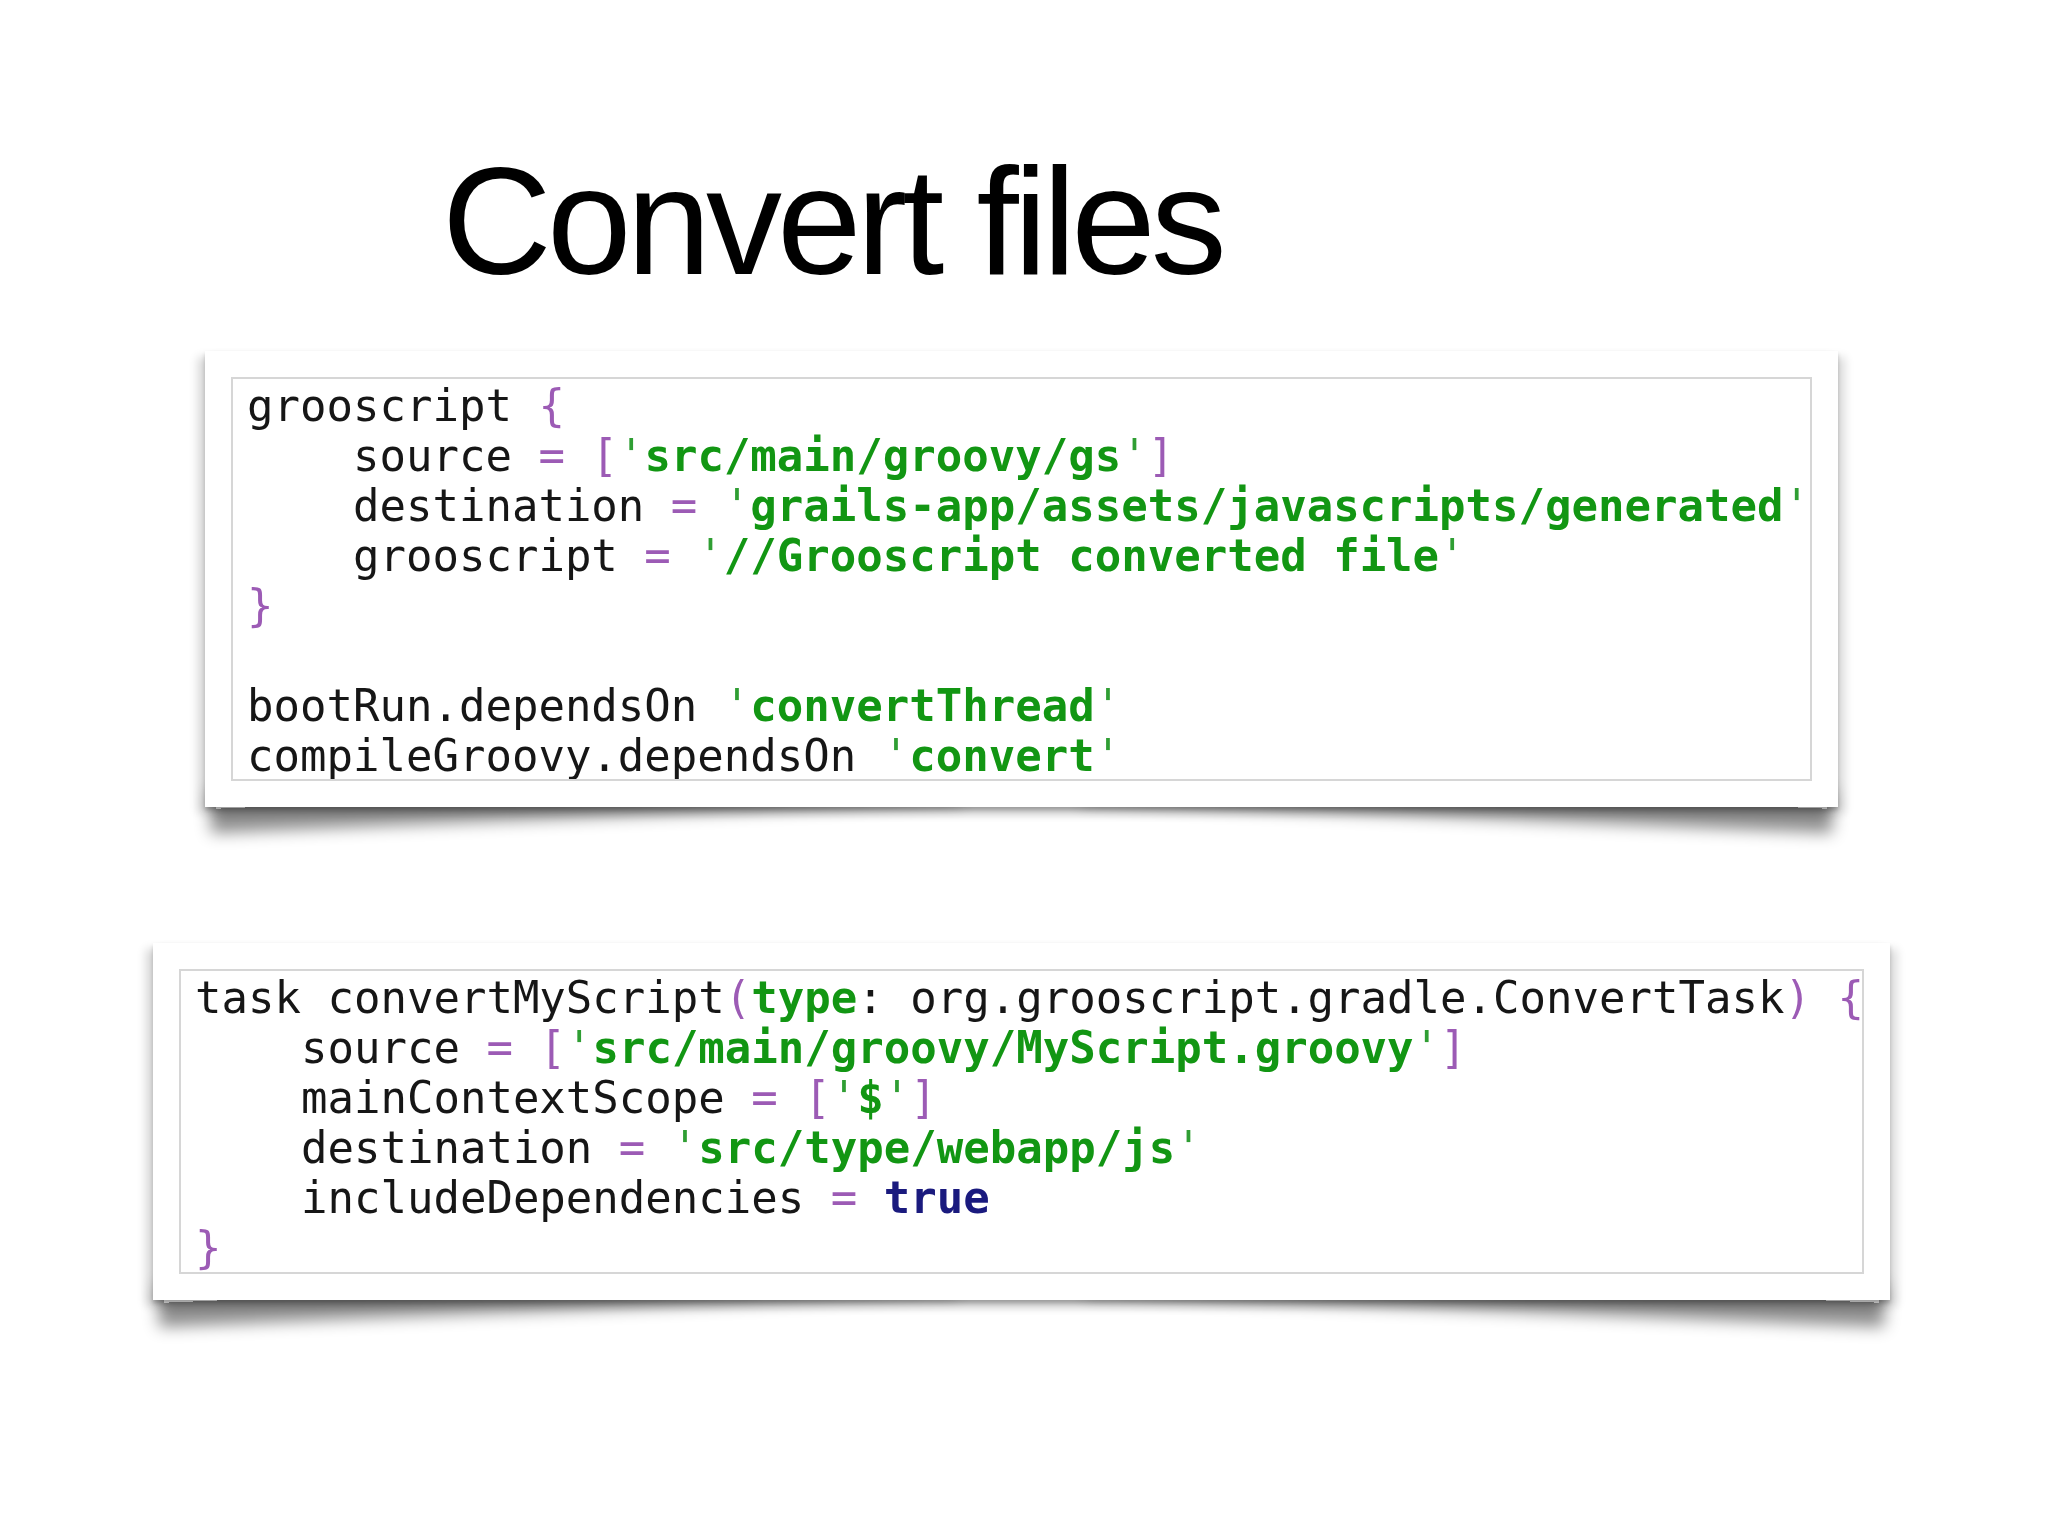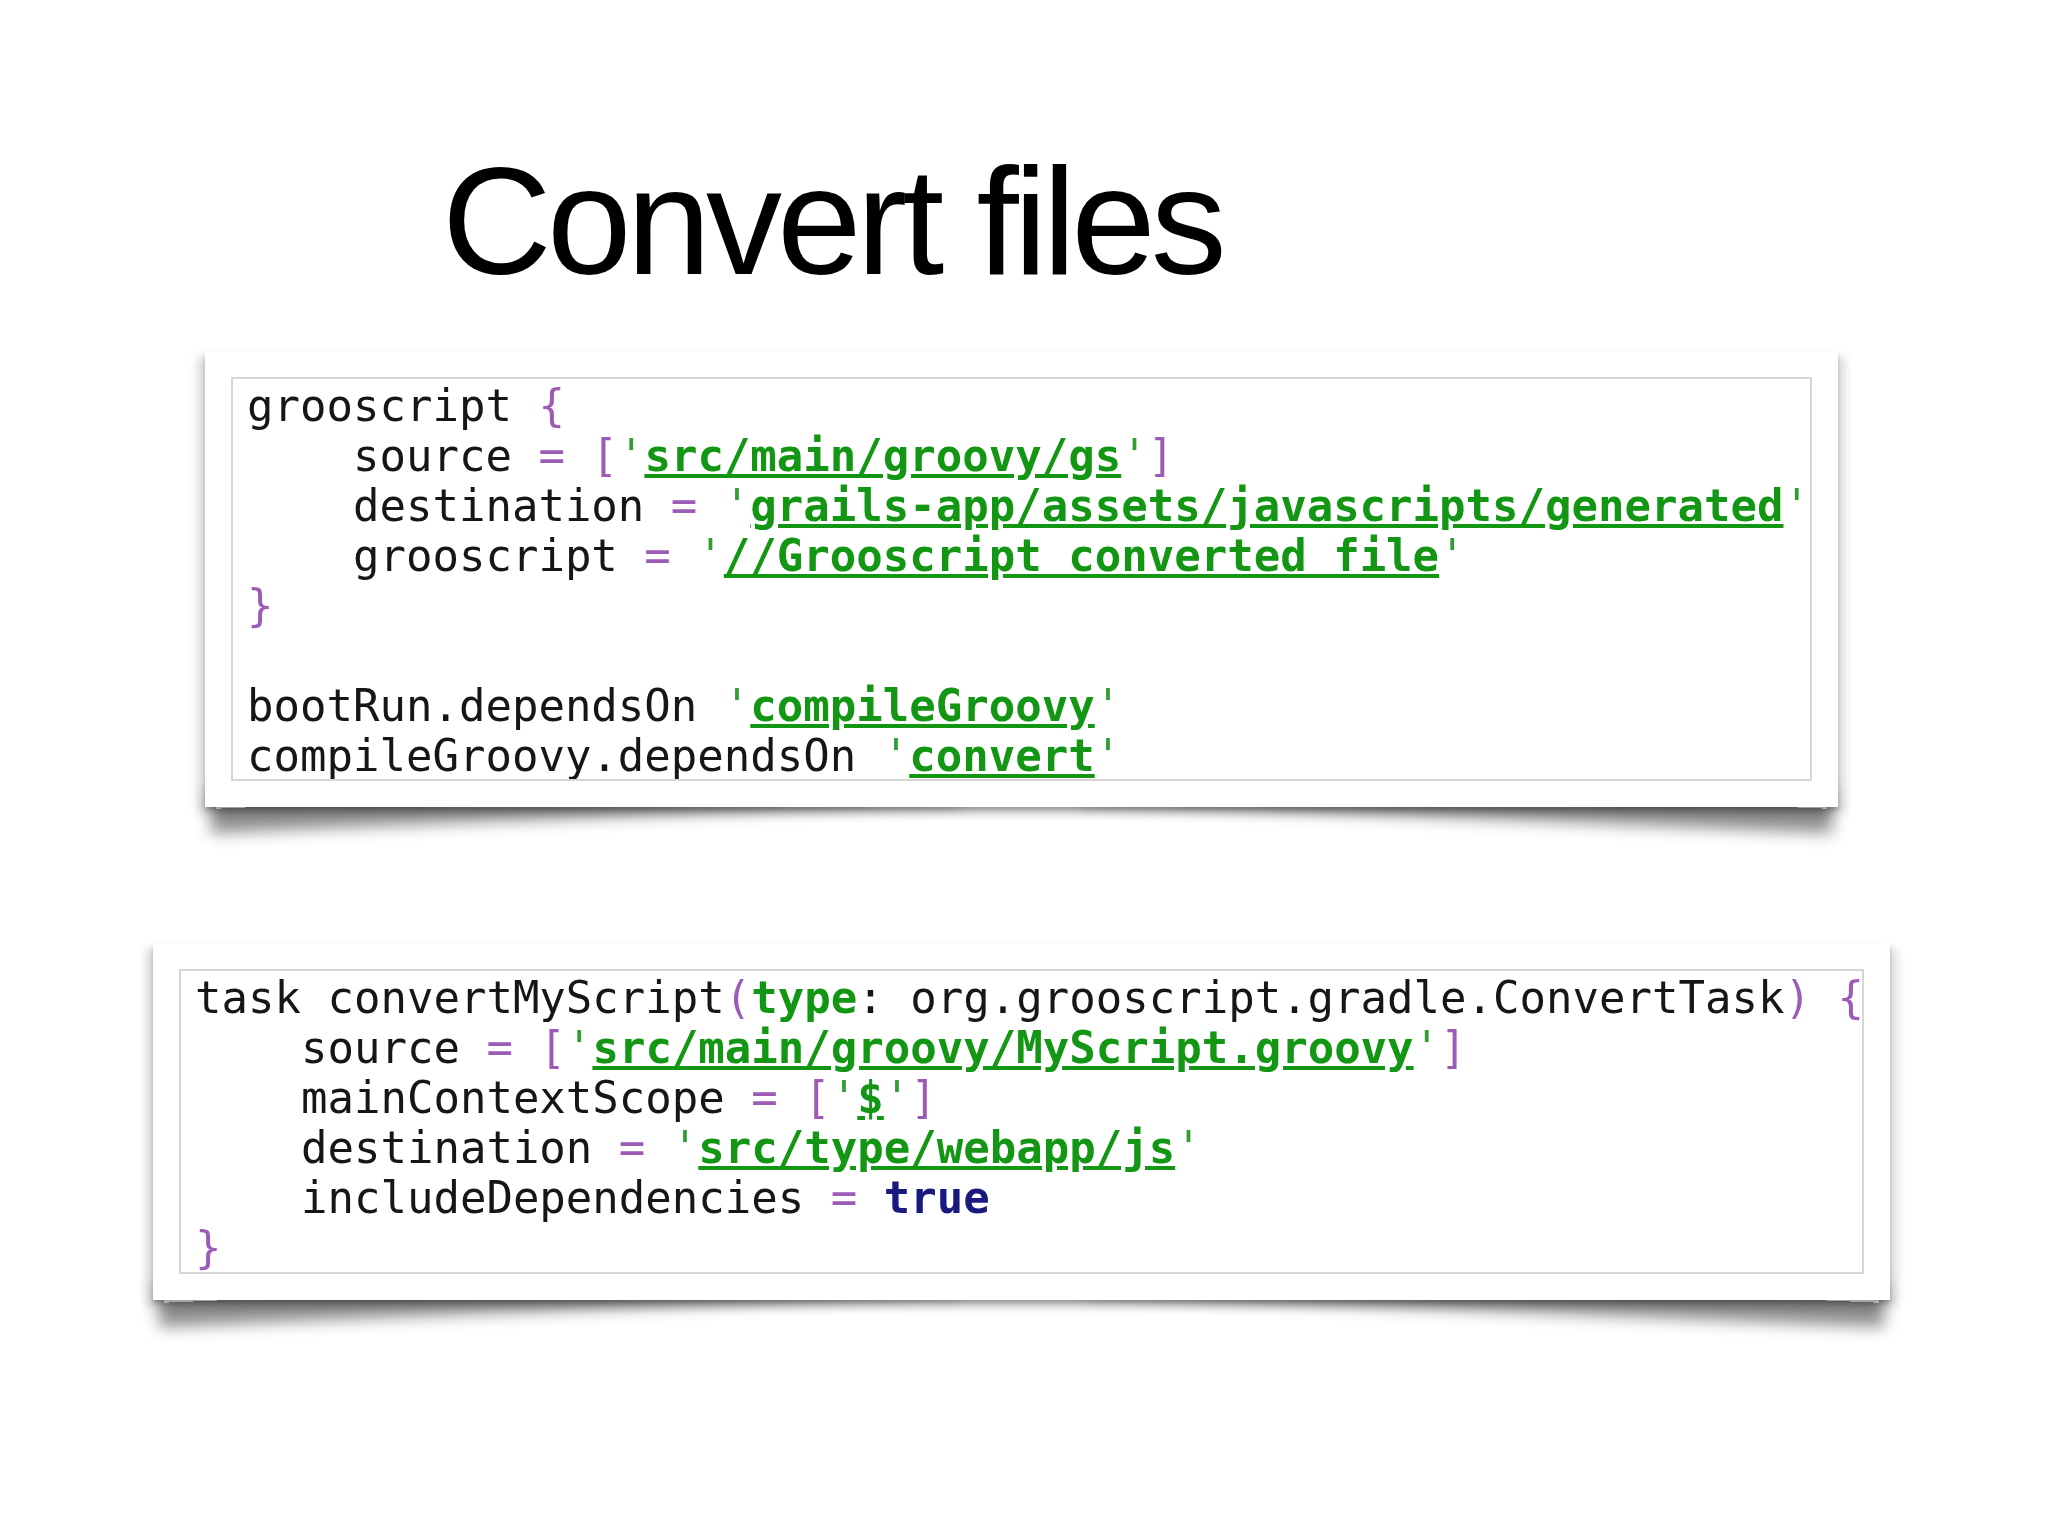--- a/index.html
+++ b/index.html
@@ -61,39 +61,39 @@
   }
   .code-line{
     font-family:"DejaVu Sans Mono","Liberation Mono",monospace;
     font-size:44px;
     line-height:50px;
     white-space:pre;
     color:var(--c-plain,#161616);
   }
   .seg-plain{color:var(--c-plain,#161616);}
   .seg-sym{color:var(--c-symbol,#9c5bb5);}
-  .seg-str{color:var(--c-string,#129613);font-weight:bold;text-decoration:underline;}
+  .seg-str{color:var(--c-string,#129613);font-weight:bold;}
   .seg-strq{color:var(--c-string_quote,#2f9e33);}
   .seg-kw{color:var(--c-keyword,#129613);font-weight:bold;text-align:right;}
   .seg-bool{color:var(--c-boolean,#1a1a7e);font-weight:bold;text-align:right;}
 </style>
 </head>
 <body>
 
 <div class="slide-title">Convert files</div>
 
 <div id="card-1" class="card">
   <div class="card-inner code">
       <div class="code-line"><span class="seg-plain">grooscript </span><span class="seg-sym">{</span></div>
       <div class="code-line"><span class="seg-plain">    source </span><span class="seg-sym">=</span><span class="seg-plain"> </span><span class="seg-sym">[</span><span class="seg-strq">'</span><span class="seg-str">src/main/groovy/gs</span><span class="seg-strq">'</span><span class="seg-sym">]</span></div>
       <div class="code-line"><span class="seg-plain">    destination </span><span class="seg-sym">=</span><span class="seg-plain"> </span><span class="seg-strq">'</span><span class="seg-str">grails-app/assets/javascripts/generated</span><span class="seg-strq">'</span></div>
       <div class="code-line"><span class="seg-plain">    grooscript </span><span class="seg-sym">=</span><span class="seg-plain"> </span><span class="seg-strq">'</span><span class="seg-str">//Grooscript converted file</span><span class="seg-strq">'</span></div>
       <div class="code-line"><span class="seg-sym">}</span></div>
       <div class="code-line">&nbsp;</div>
-      <div class="code-line"><span class="seg-plain">bootRun.dependsOn </span><span class="seg-strq">'</span><span class="seg-str">compileGroovy</span><span class="seg-strq">'</span></div>
+      <div class="code-line"><span class="seg-plain">bootRun.dependsOn </span><span class="seg-strq">'</span><span class="seg-str">convertThread</span><span class="seg-strq">'</span></div>
       <div class="code-line"><span class="seg-plain">compileGroovy.dependsOn </span><span class="seg-strq">'</span><span class="seg-str">convert</span><span class="seg-strq">'</span></div>
     </div>
 </div>
 
 <div id="card-2" class="card">
   <div class="card-inner code">
       <div class="code-line"><span class="seg-plain">task convertMyScript</span><span class="seg-sym">(</span><span class="seg-kw">type</span><span class="seg-plain">: org.grooscript.gradle.ConvertTask</span><span class="seg-sym">)</span><span class="seg-plain"> </span><span class="seg-sym">{</span></div>
       <div class="code-line"><span class="seg-plain">    source </span><span class="seg-sym">=</span><span class="seg-plain"> </span><span class="seg-sym">[</span><span class="seg-strq">'</span><span class="seg-str">src/main/groovy/MyScript.groovy</span><span class="seg-strq">'</span><span class="seg-sym">]</span></div>
       <div class="code-line"><span class="seg-plain">    mainContextScope </span><span class="seg-sym">=</span><span class="seg-plain"> </span><span class="seg-sym">[</span><span class="seg-strq">'</span><span class="seg-str">$</span><span class="seg-strq">'</span><span class="seg-sym">]</span></div>
       <div class="code-line"><span class="seg-plain">    destination </span><span class="seg-sym">=</span><span class="seg-plain"> </span><span class="seg-strq">'</span><span class="seg-str">src/type/webapp/js</span><span class="seg-strq">'</span></div>

